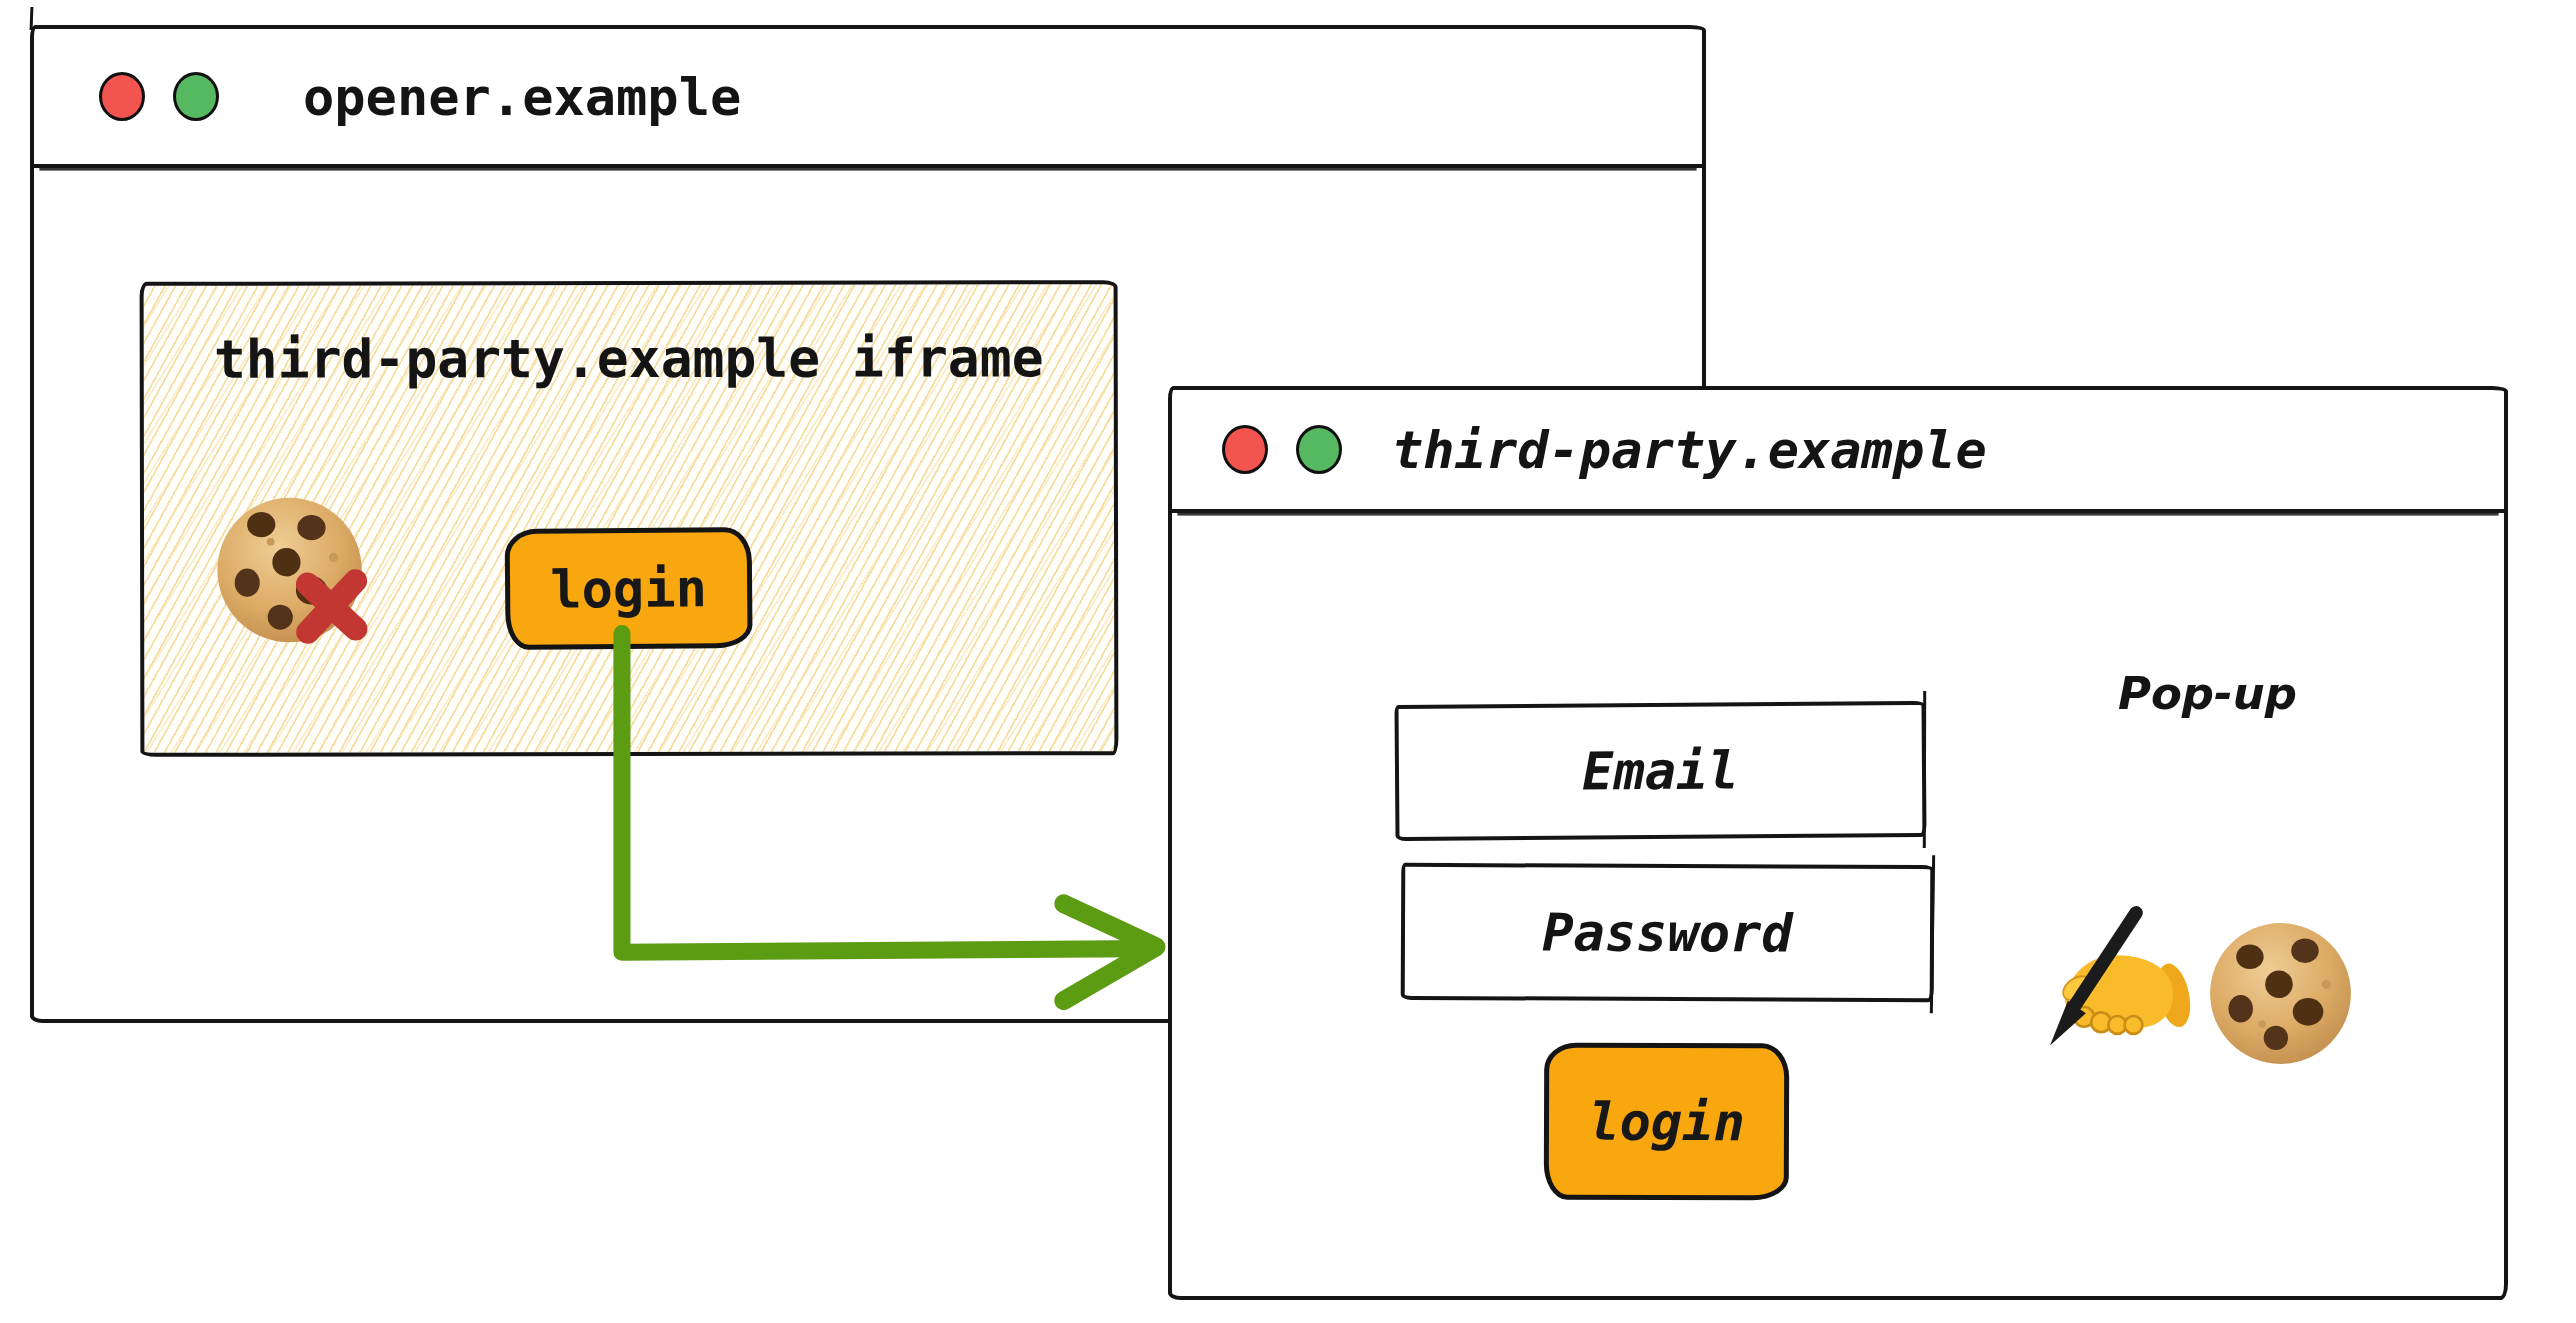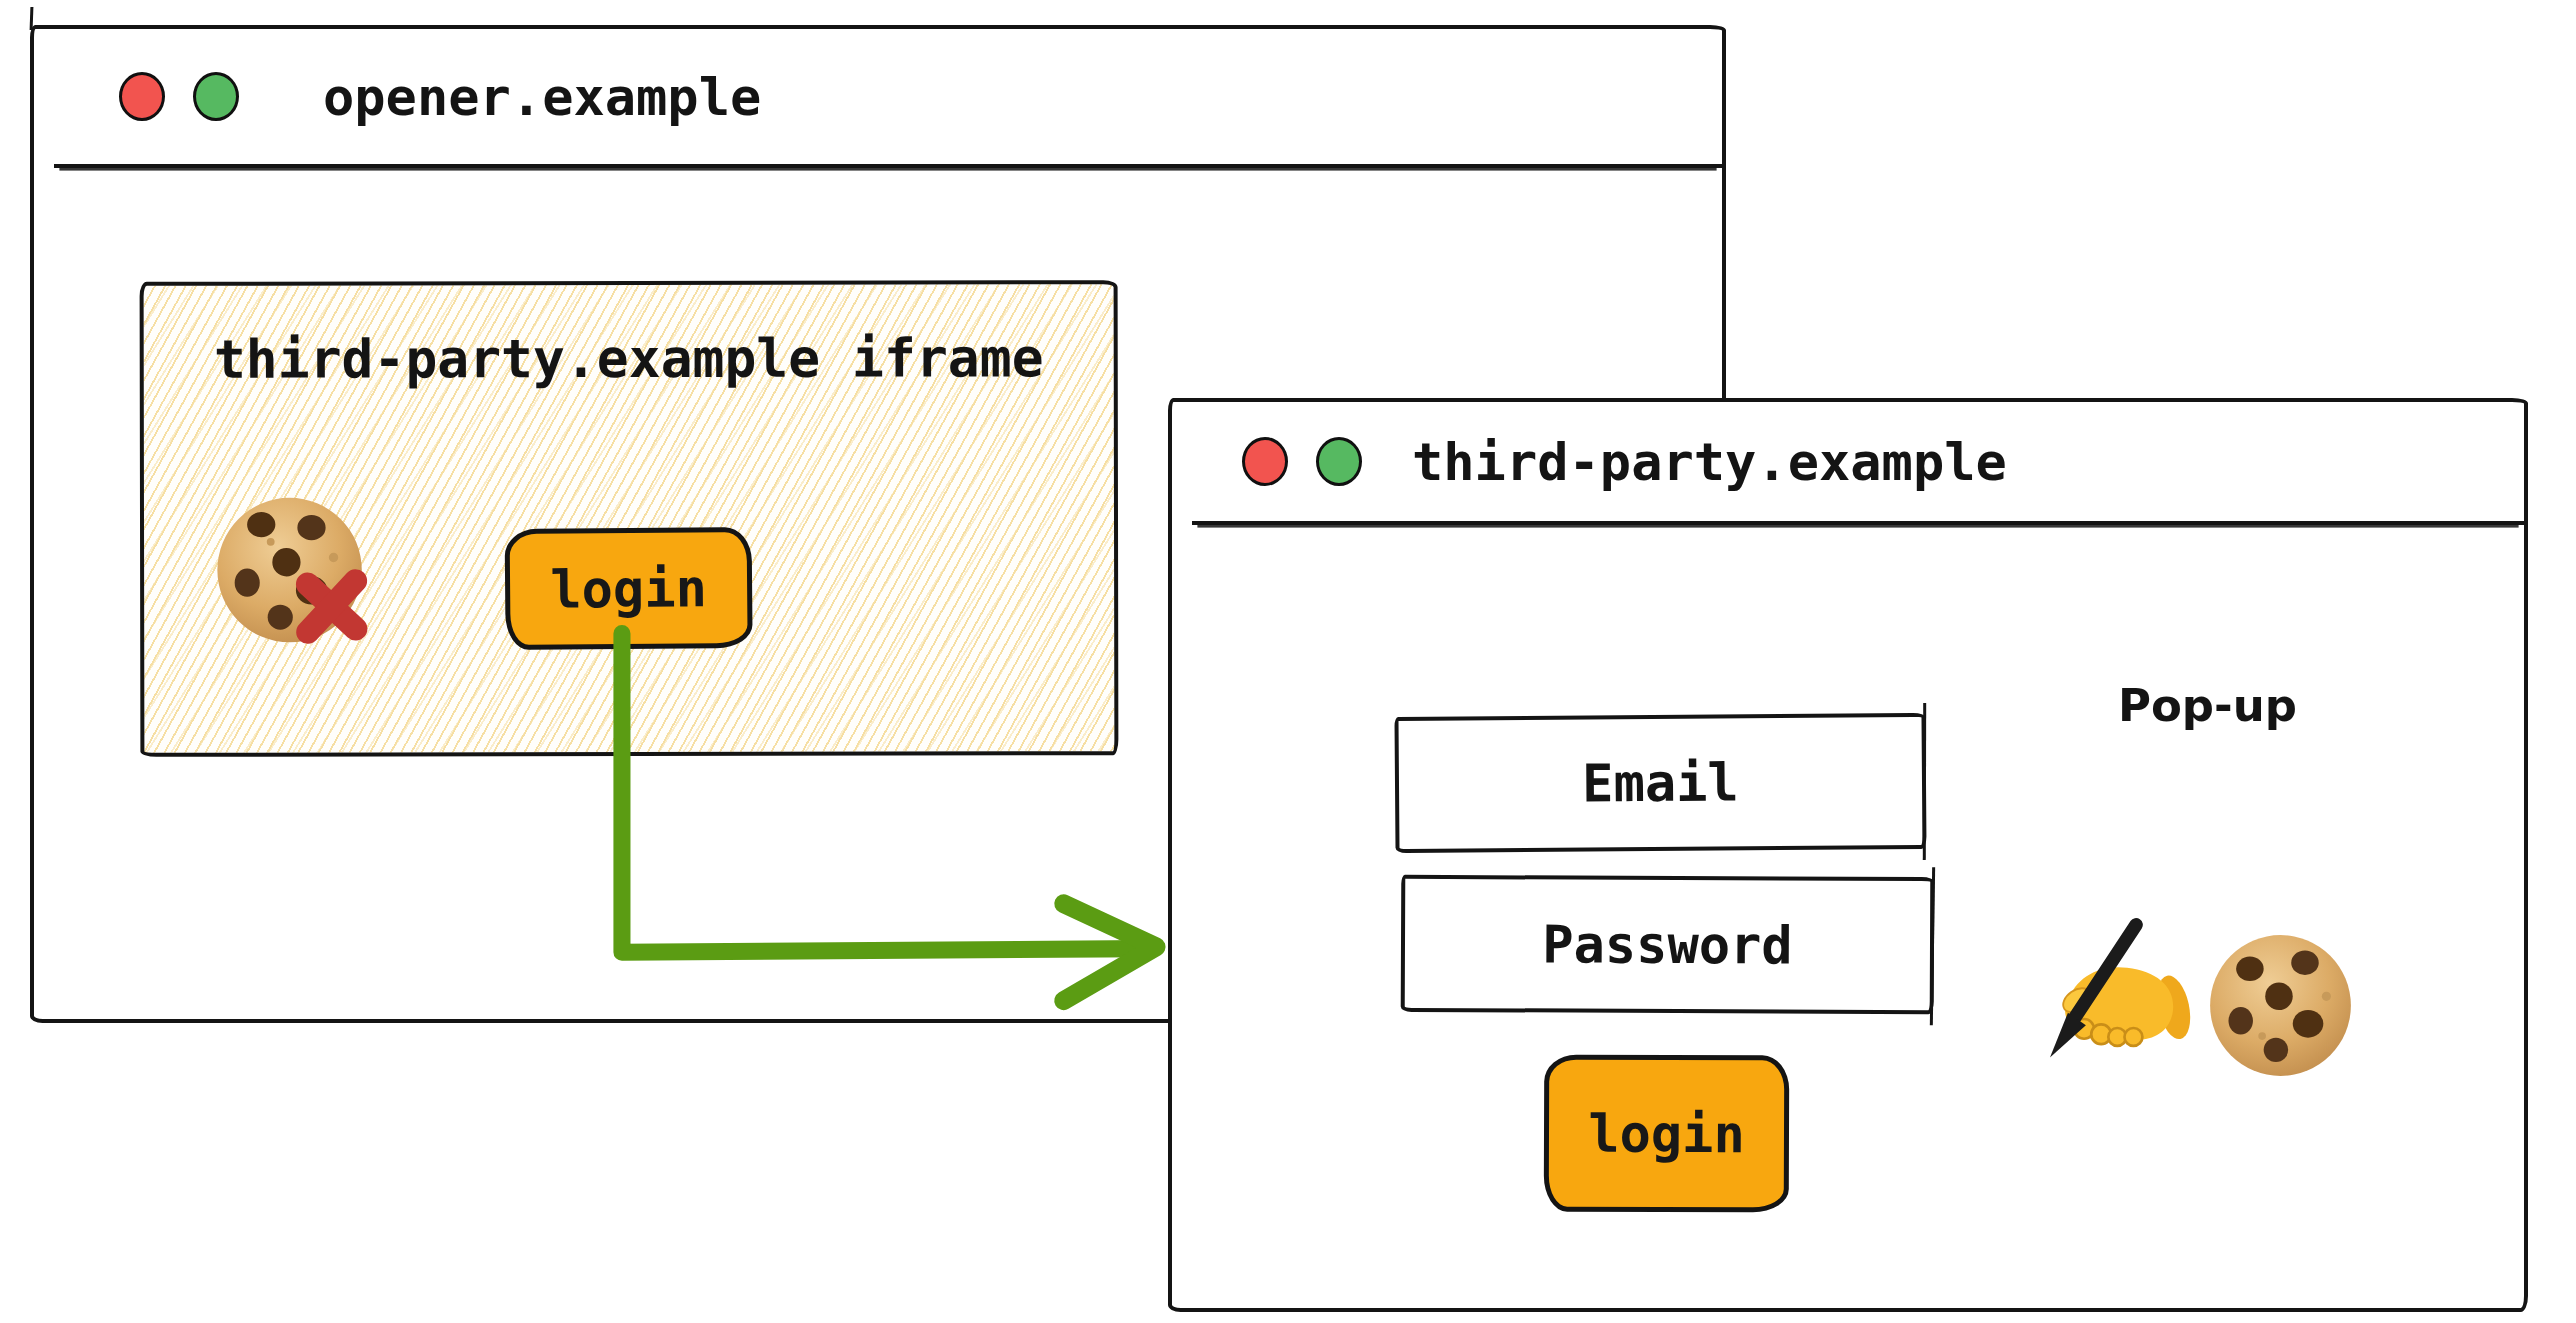--- a/index.html
+++ b/index.html
@@ -10,26 +10,26 @@
   
   .sketch{border:4.5px solid var(--ink);}
   .hatch{
     background-color:#FFFEFB;
     background-image:
       repeating-linear-gradient(119deg, var(--hatch-yellow) 0 1.8px, transparent 1.8px 9px),
       repeating-linear-gradient(122deg, rgba(246,223,164,.55) 0 1.8px, transparent 1.8px 20.7px);
   }
   
   .window{position:absolute;background:#fff;}
-  .window.sketch{border-radius:5.4px 16px 7.2px 12.6px / 12.6px 5.4px 16px 7.2px;padding-left:20px;}
+  .window.sketch{border-radius:5.4px 16px 7.2px 12.6px / 12.6px 5.4px 16px 7.2px;}
   #opener-window{left:30px;top:25px;width:1668px;height:990px;z-index:1;}
   #opener-window::before{ 
     content:"";position:absolute;left:-4.5px;top:-21.6px;width:2.7px;height:23.4px;background:var(--ink);transform:rotate(2deg);
   }
-  #popup-window{left:1168px;top:398px;width:1332px;height:906px;z-index:3;}
+  #popup-window{left:1168px;top:386px;width:1332px;height:906px;z-index:3;font-style:italic;}
   .titlebar{
     position:relative;height:135px;display:flex;align-items:center;
     border-bottom:4.5px solid var(--ink);
     box-shadow:0 8px 0 -5.4px rgba(20,20,20,.85);
   }
   #popup-window .titlebar{height:119px;}
   .dot{width:40px;height:43px;border:3.6px solid #101010;border-radius:50%;}
   .dot.red{background:var(--dot-red);margin-left:65px;}
   .dot.green{background:var(--dot-green);margin-left:28px;}
   #popup-window .dot.red{margin-left:50px;}

